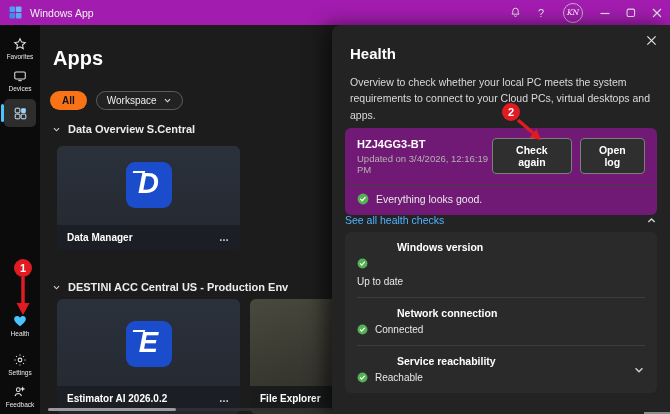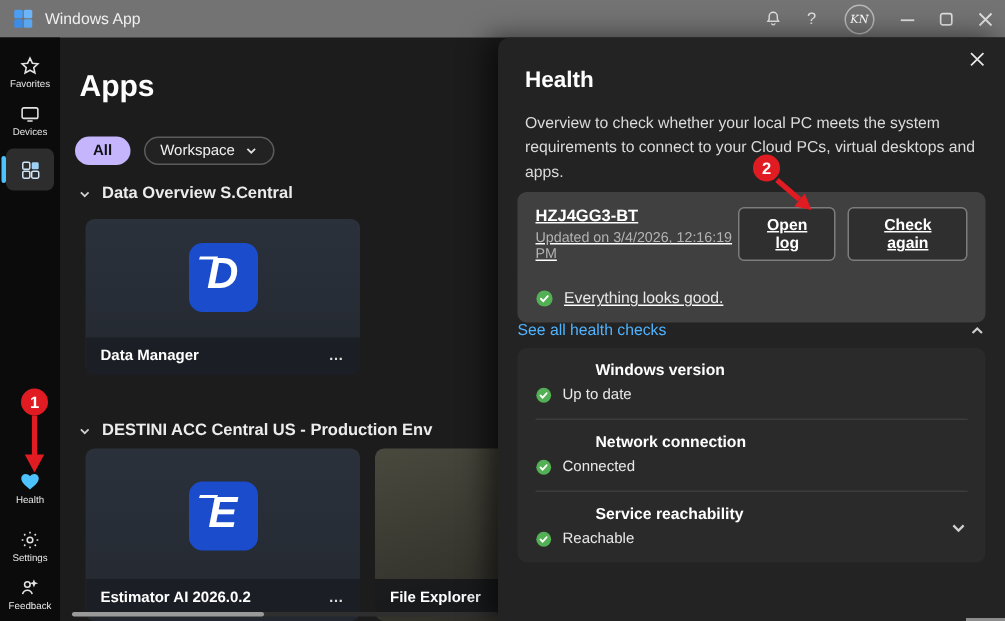--- a/index.html
+++ b/index.html
@@ -1,20 +1,20 @@
 <!DOCTYPE html>
 <html><head>
 <meta charset="utf-8">
 <style>
   html,body{margin:0;padding:0;background:#000;overflow:hidden;}
   .window{position:relative;width:670px;height:414px;background:#1c1c1c;overflow:hidden;
           font-family:"Liberation Sans",sans-serif;color:#fff;}
 
   
-  .titlebar{position:absolute;left:0;top:0;width:100%;height:25px;background:#737373;
+  .titlebar{position:absolute;left:0;top:0;width:100%;height:25px;background:#a21caf;
             display:flex;align-items:center;z-index:5;}
   .tb-left{display:flex;align-items:center;gap:8px;padding-left:9px;}
   .tb-title{font-size:10.5px;color:#f0f0f0;}
   .tb-right{margin-left:auto;display:flex;align-items:center;height:100%;}
   .tb-btn{width:26px;height:25px;display:flex;align-items:center;justify-content:center;
           color:#e0e0e0;font-size:11px;cursor:default;}
   .avatar{width:18px;height:18px;border:1px solid #b9b9b9;border-radius:50%;display:flex;
           align-items:center;justify-content:center;font-size:7.5px;font-style:italic;
           font-family:"DejaVu Serif",serif;color:#fff;margin:0 9px;}
 
@@ -24,21 +24,21 @@
              align-items:center;gap:2px;color:#e3e3e3;}
   .side-label{font-size:6.5px;color:#e8e8e8;}
   .apps-item{position:absolute;left:4px;top:74px;width:32px;height:28px;background:#2d2d2d;
              border-radius:5px;display:flex;align-items:center;justify-content:center;}
   .active-bar{position:absolute;left:1px;top:79px;width:3px;height:18px;background:#4cc2ff;border-radius:2px;}
 
   
   .main{position:absolute;left:40px;top:25px;width:630px;height:389px;background:#1c1c1c;overflow:hidden;}
   .page-title{position:absolute;left:13px;top:22px;font-size:20px;font-weight:bold;}
   .pills{position:absolute;left:10px;top:66px;display:flex;gap:9px;}
-  .pill-all{background:#c4b5fd;color:#111;border-radius:11px;padding:4px 12px;font-size:10px;font-weight:bold;}
+  .pill-all{background:#f97316;color:#111;border-radius:11px;padding:4px 12px;font-size:10px;font-weight:bold;}
   .pill-ws{background:#222;color:#f0f0f0;border:1px solid #5c5c5c;border-radius:11px;
            padding:3px 10px;font-size:10px;display:flex;gap:6px;align-items:center;}
   .section-hdr{position:absolute;left:12px;display:flex;gap:7px;align-items:center;
                font-size:11px;font-weight:bold;color:#ececec;}
   .tile{position:absolute;width:183px;border-radius:6px;overflow:hidden;
         background:linear-gradient(180deg,#2b313b,#232830);}
   .tile-olive{background:linear-gradient(160deg,#4a493e,#34332c 60%,#2b2a24);}
   .tile-footer{position:absolute;left:0;right:0;height:25px;background:#1b1e24;
                display:flex;align-items:center;padding:0 10px;font-size:10px;font-weight:bold;}
   .tile-more{margin-left:auto;color:#ddd;font-weight:bold;letter-spacing:1px;}
@@ -48,22 +48,22 @@
   .logo-stripe{position:absolute;left:7px;top:9px;width:12px;height:2px;background:#fff;transform:skewX(-18deg);}
   .hscroll-track{position:absolute;left:8px;bottom:3px;width:284px;height:3px;background:#2f2f2f;border-radius:2px;}
   .hscroll-thumb{position:absolute;left:0;top:0;width:128px;height:3px;background:#9a9a9a;border-radius:2px;}
 
   
   .panel{position:absolute;left:332px;top:25px;width:338px;height:389px;background:#232323;
          border-top-left-radius:8px;box-shadow:-8px 0 18px rgba(0,0,0,.55);z-index:10;}
   .panel-close{position:absolute;top:7px;right:13px;cursor:default;}
   .panel-title{position:absolute;left:18px;top:20px;font-size:15px;font-weight:bold;}
   .panel-desc{position:absolute;left:18px;top:49px;width:304px;font-size:10.5px;line-height:1.55;color:#dadada;}
-  .device-card{position:absolute;left:13px;top:103px;width:312px;background:#404040;
-               border-radius:6px;padding:10px 12px;box-sizing:border-box;text-decoration:underline;}
+  .device-card{position:absolute;left:13px;top:103px;width:312px;background:#701a75;
+               border-radius:6px;padding:10px 12px;box-sizing:border-box;}
   .dev-row{display:flex;align-items:flex-start;}
   .dev-name{font-size:11px;font-weight:bold;}
   .dev-updated{font-size:9.5px;color:#b3b3b3;margin-top:3px;}
   .dev-buttons{margin-left:auto;display:flex;gap:8px;}
   .btn{background:#2f2f2f;border:1px solid #7d7d7d;border-radius:4px;color:#fff;font-size:10.5px;
        font-weight:bold;padding:5px 12px;font-family:inherit;}
   .dev-divider{border-top:1px solid #404040;margin:9px -12px 8px;}
   .status-line{display:flex;align-items:flex-start;gap:7px;font-size:10.5px;color:#e8e8e8;}
   .see-all{position:absolute;left:13px;top:189px;width:312px;display:flex;align-items:center;}
   .see-all-link{font-size:10.5px;color:#4fb3ff;}
@@ -235,22 +235,22 @@
     <div class="panel-title">Health</div>
     <div class="panel-desc">Overview to check whether your local PC meets the system requirements to connect to your Cloud PCs, virtual desktops and apps.</div>
 
     <div class="device-card">
       <div class="dev-row">
         <div>
           <div class="dev-name">HZJ4GG3-BT</div>
           <div class="dev-updated">Updated on 3/4/2026, 12:16:19 PM</div>
         </div>
         <div class="dev-buttons">
+          <button class="btn">Check again</button>
           <button class="btn">Open log</button>
-          <button class="btn">Check again</button>
         </div>
       </div>
       <div class="dev-divider"></div>
       <div class="status-line">
         <svg width="12" height="12" viewBox="0 0 16 16">
           <circle cx="8" cy="8" r="7.2" fill="#54b054"></circle>
           <path d="M4.8 8.2l2.1 2.1 4-4.4" stroke="#fff" stroke-width="1.7" fill="none" stroke-linecap="round"></path>
         </svg>
         <span>Everything looks good.</span>
       </div>
@@ -259,21 +259,21 @@
     <div class="see-all">
       <span class="see-all-link">See all health checks</span>
       <svg class="chev" width="11" height="11" viewBox="0 0 14 14" fill="none" stroke="#cfcfcf" stroke-width="1.8">
           <path d="M3 9l4-4 4 4"></path>
         </svg>
     </div>
 
     <div class="checks-card">
       <div class="check-row">
         <div class="check-title">Windows version</div>
-        <div class="status-line" style="font-size:10px;">
+        <div class="status-line" style="font-size:10px;flex-direction:column;">
           <svg width="11" height="11" viewBox="0 0 16 16">
             <circle cx="8" cy="8" r="7.2" fill="#54b054"></circle>
             <path d="M4.8 8.2l2.1 2.1 4-4.4" stroke="#fff" stroke-width="1.7" fill="none" stroke-linecap="round"></path>
           </svg>
           <span>Up to date</span>
         </div>
       </div>
       <div class="check-divider"></div>
       <div class="check-row">
         <div class="check-title">Network connection</div>

